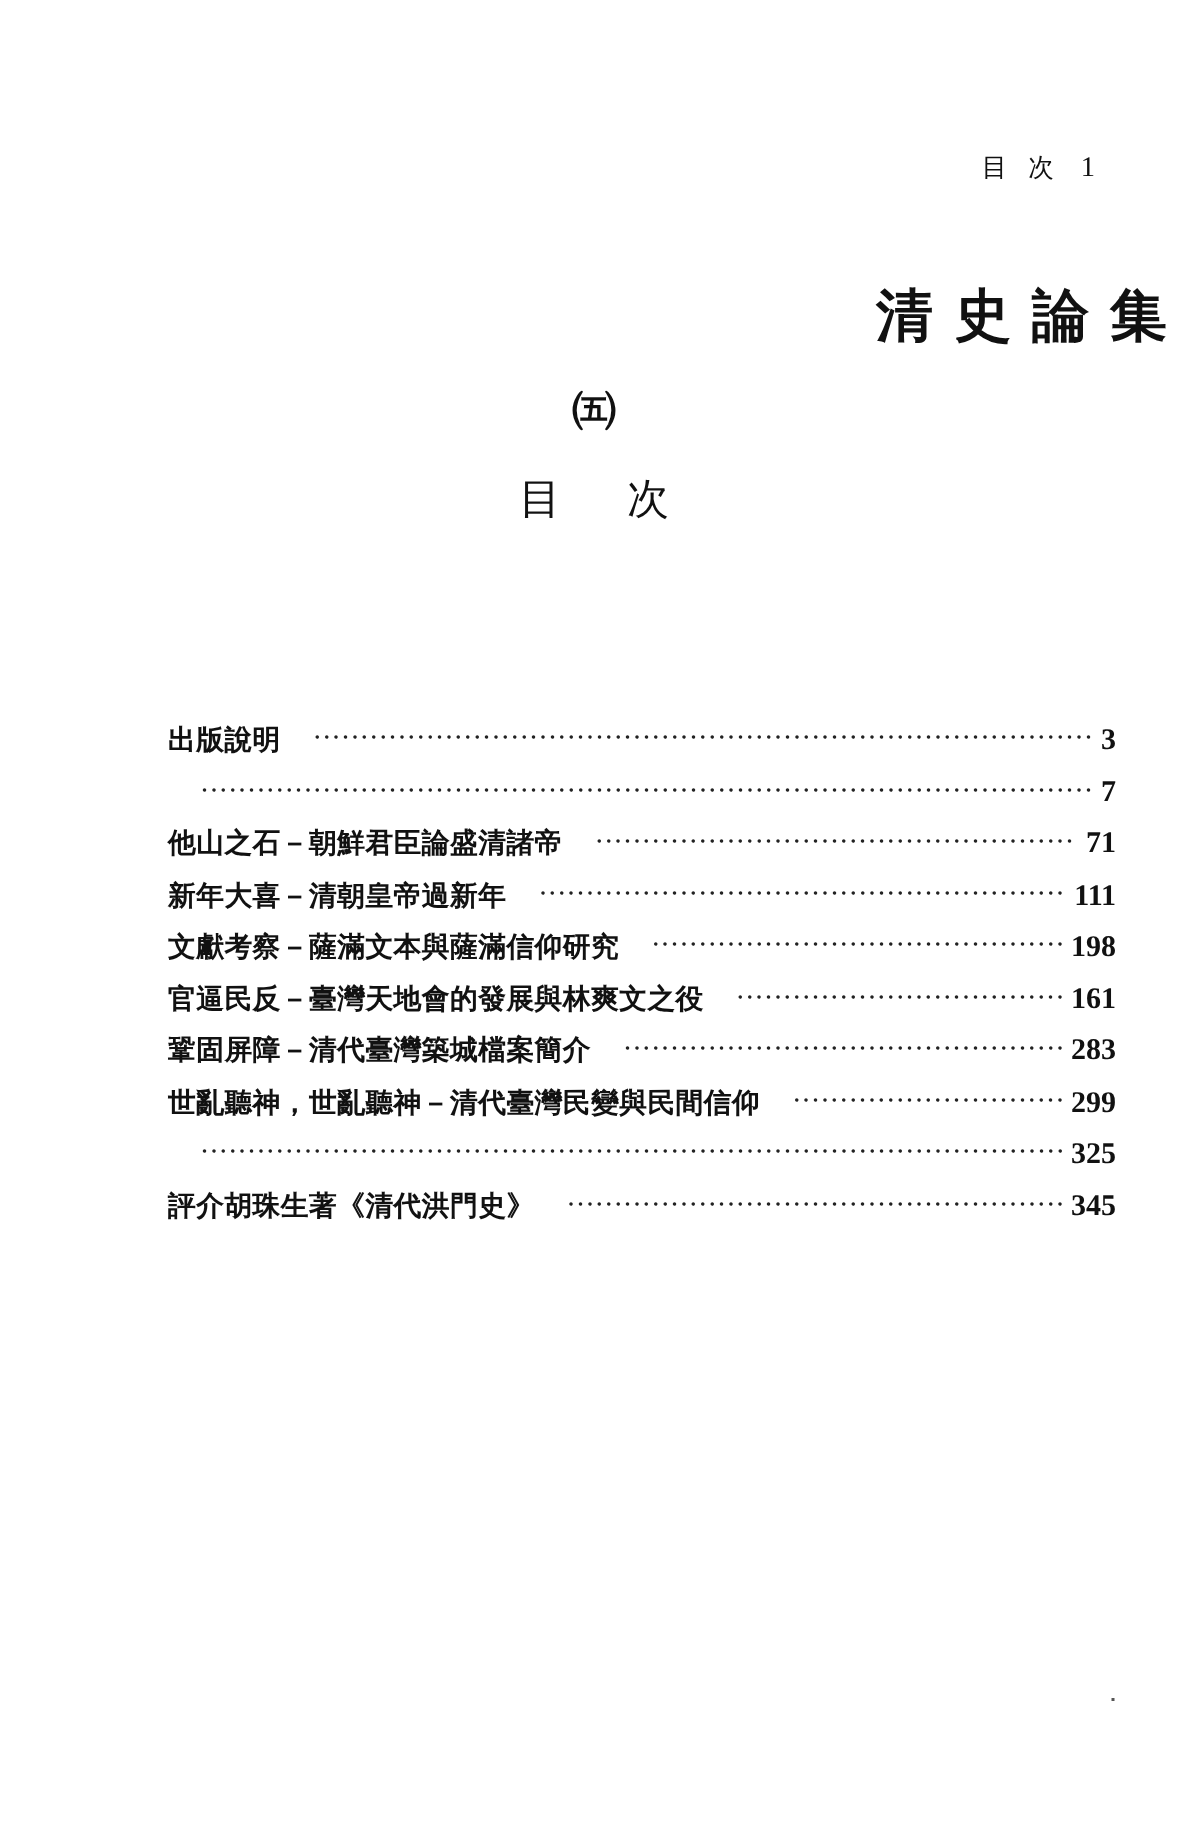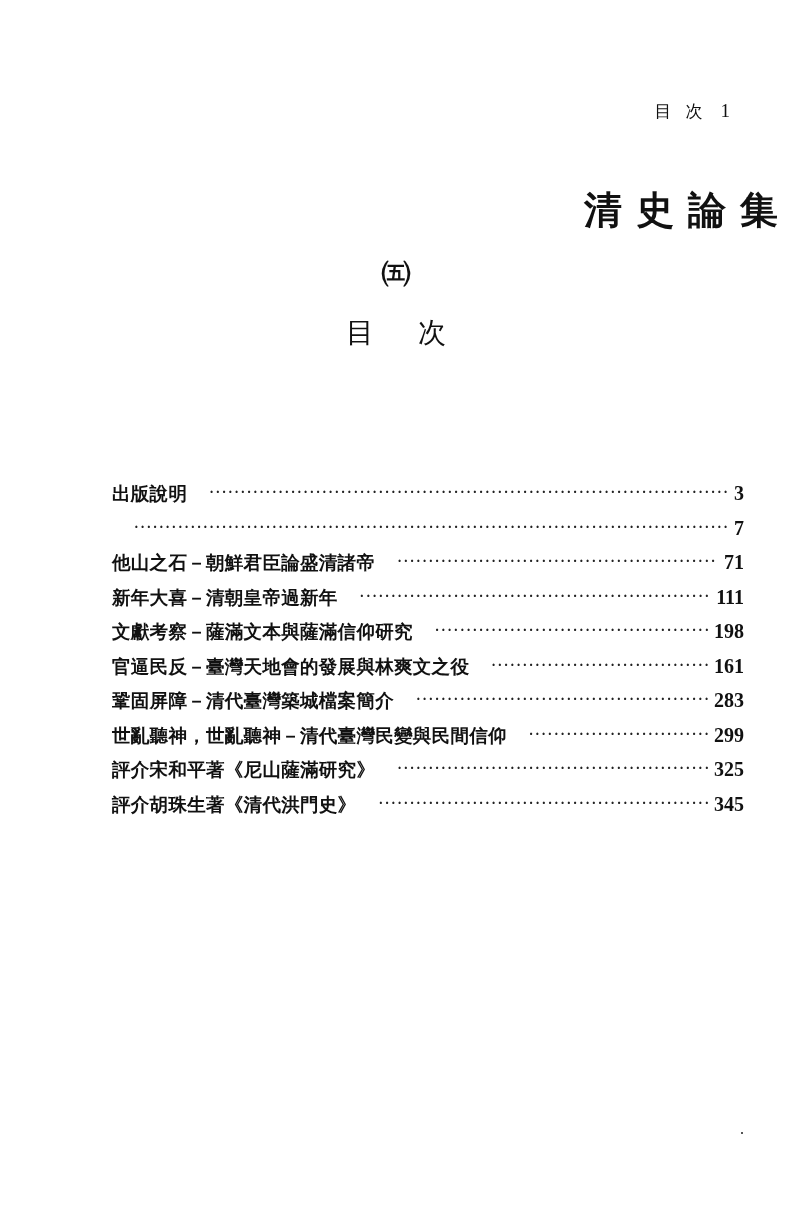--- a/index.html
+++ b/index.html
@@ -175,21 +175,20 @@
     <span class="toc-title">鞏固屏障－清代臺灣築城檔案簡介</span>
     <span class="toc-leader"></span>
     <span class="toc-page">283</span>
   </li>
   <li class="toc-item">
     <span class="toc-title">世亂聽神，世亂聽神－清代臺灣民變與民間信仰</span>
     <span class="toc-leader"></span>
     <span class="toc-page">299</span>
   </li>
   <li class="toc-item">
-    <span class="toc-title">評介宋和平著《尼山薩滿研究》</span>
     <span class="toc-leader"></span>
     <span class="toc-page">325</span>
   </li>
   <li class="toc-item">
     <span class="toc-title">評介胡珠生著《清代洪門史》</span>
     <span class="toc-leader"></span>
     <span class="toc-page">345</span>
   </li>
 </ul>
 

